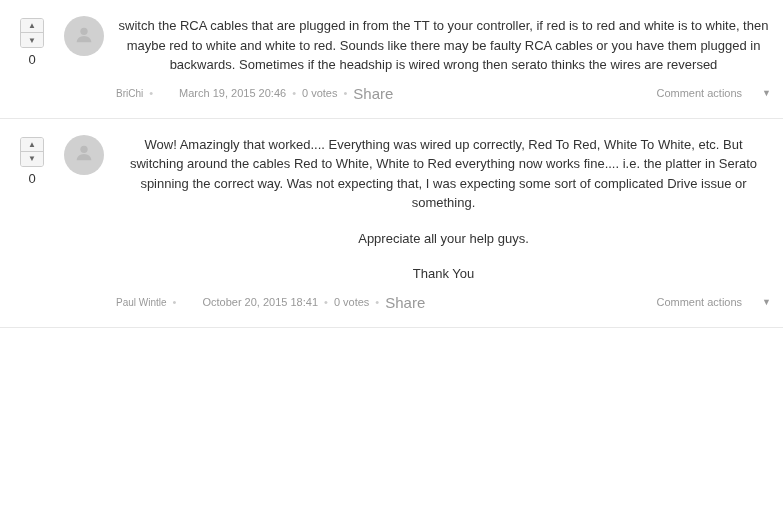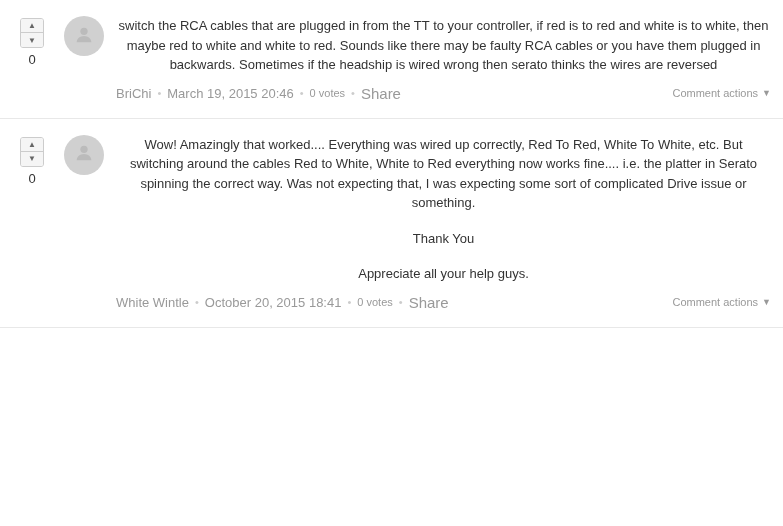--- a/index.html
+++ b/index.html
@@ -99,30 +99,31 @@
       display: flex;
       align-items: center;
       font-size: 11px;
       color: #999;
       gap: 6px;
       flex-wrap: wrap;
     }
 
     .meta-author {
       color: #999;
-      font-size: 13px;
+      font-size: 10px;
     }
 
     .meta-dot {
       color: #ccc;
     }
 
     .meta-date {
       color: #999;
-      font-size: 13px;
+      font-size: 11px;
+      margin-left: 20px;
     }
 
     .meta-votes {
       color: #999;
       font-size: 11px;
       text-align: center;
     }
 
     .meta-share {
       color: #999;
@@ -130,21 +131,21 @@
       cursor: pointer;
       text-decoration: none;
     }
 
     .comment-actions {
       margin-left: auto;
       font-size: 11px;
       color: #999;
       display: flex;
       align-items: center;
-      gap: 4px;
+      gap: 20px;
       cursor: pointer;
     }
 
     .comment-actions-label {
       color: #999;
     }
 
     .dropdown-arrow {
       color: #999;
       font-size: 9px;
@@ -208,27 +209,27 @@
       <svg width="22" height="22" viewBox="0 0 24 24" fill="#bbb">
         <circle cx="12" cy="8" r="4"></circle>
         <path d="M4 20c0-4 3.6-7 8-7s8 3 8 7"></path>
       </svg>
     </span>
   </div>
 
   <div class="comment-content">
     <div class="comment-text">
       <p>Wow! Amazingly that worked.... Everything was wired up correctly, Red To Red, White To White, etc. But switching around the cables Red to White, White to Red everything now works fine.... i.e. the platter in Serato spinning the correct way. Was not expecting that, I was expecting some sort of complicated Drive issue or something.</p>
+      <p style="margin-top:16px;">Appreciate all your help guys.</p>
       <p style="margin-top:16px;">
         <span class="thank-you-text">Thank You</span>
       </p>
-      <p style="margin-top:16px;">Appreciate all your help guys.</p>
     </div>
     <div class="comment-meta">
-      <span class="meta-author">White Wintle</span>
+      <span class="meta-author">Paul Wintle</span>
       <span class="meta-dot">•</span>
       <span class="meta-date">October 20, 2015 18:41</span>
       <span class="meta-dot">•</span>
       <span class="meta-votes">0 votes</span>
       <span class="meta-dot">•</span>
       <a class="meta-share">Share</a>
       <div class="comment-actions">
         <span class="comment-actions-label">Comment actions</span>
         <span class="dropdown-arrow">▼</span>
       </div>

